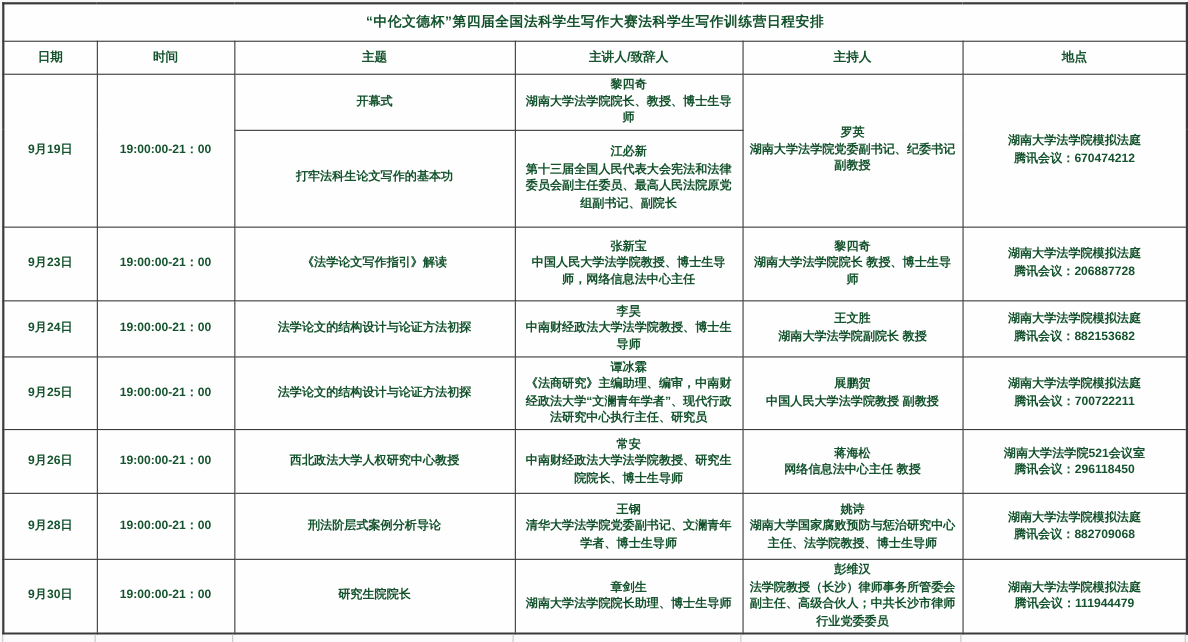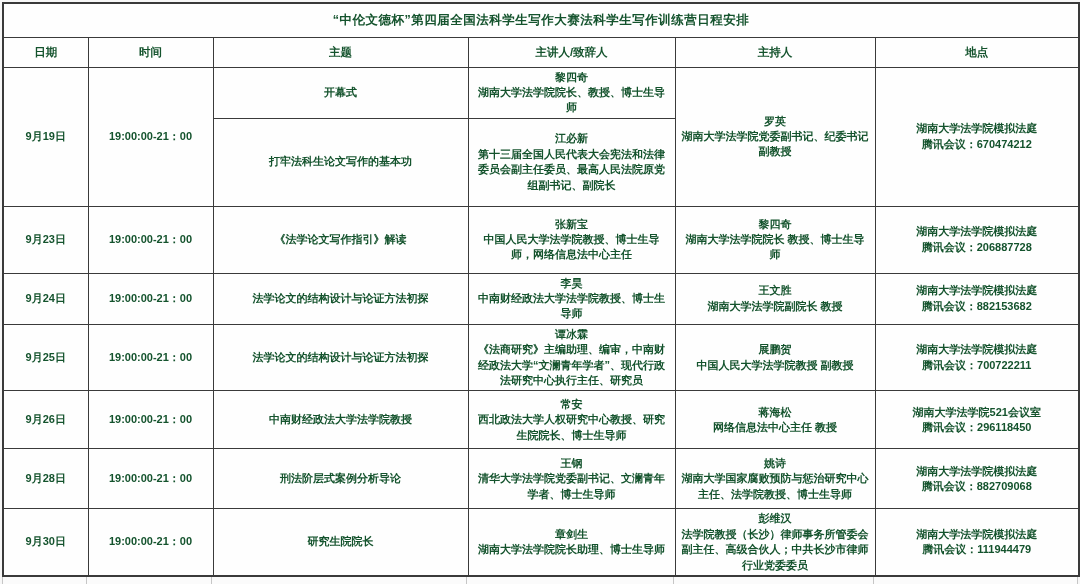--- a/index.html
+++ b/index.html
@@ -128,23 +128,23 @@
           <td>谭冰霖
 《法商研究》主编助理、编审，中南财经政法大学“文澜青年学者”、现代行政法研究中心执行主任、研究员</td>
           <td>展鹏贺
 中国人民大学法学院教授 副教授</td>
           <td>湖南大学法学院模拟法庭
 腾讯会议：700722211</td>
         </tr>
         <tr style="height: 58px;">
           <td>9月26日</td>
           <td>19:00:00-21：00</td>
-          <td>中南财经政法大学法学院教授</td>
+          <td>西北政法大学人权研究中心教授</td>
           <td>常安
-西北政法大学人权研究中心教授、研究生院院长、博士生导师</td>
+中南财经政法大学法学院教授、研究生院院长、博士生导师</td>
           <td>蒋海松
 网络信息法中心主任 教授</td>
           <td>湖南大学法学院521会议室
 腾讯会议：296118450</td>
         </tr>
         <tr style="height: 60px;">
           <td>9月28日</td>
           <td>19:00:00-21：00</td>
           <td>刑法阶层式案例分析导论</td>
           <td>王钢

